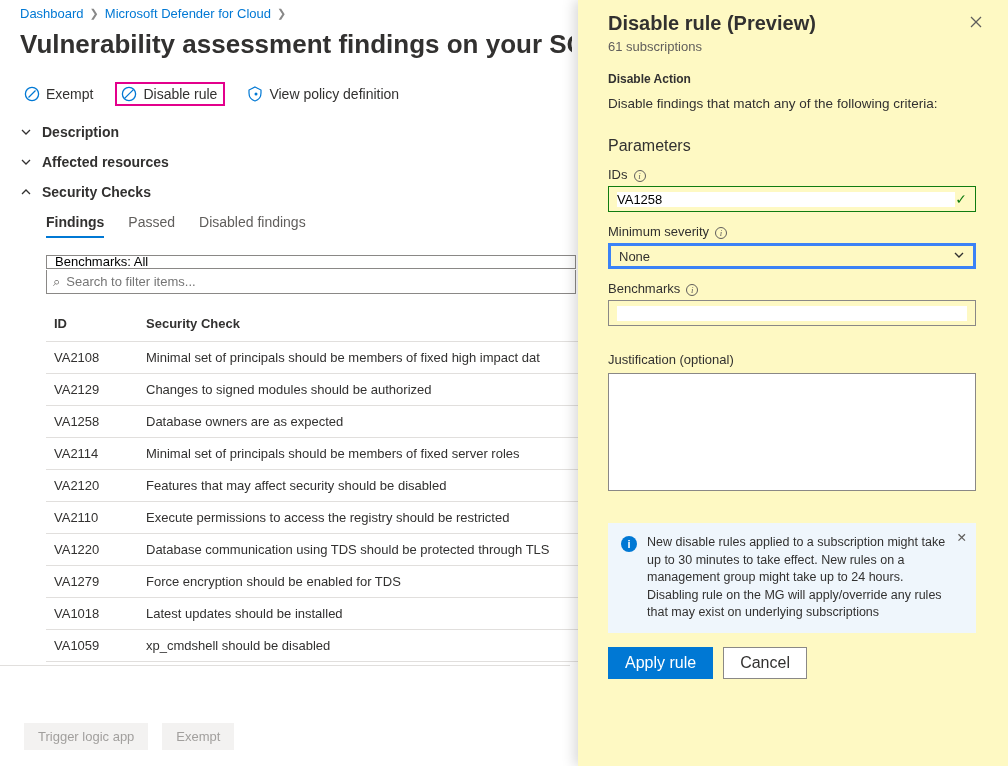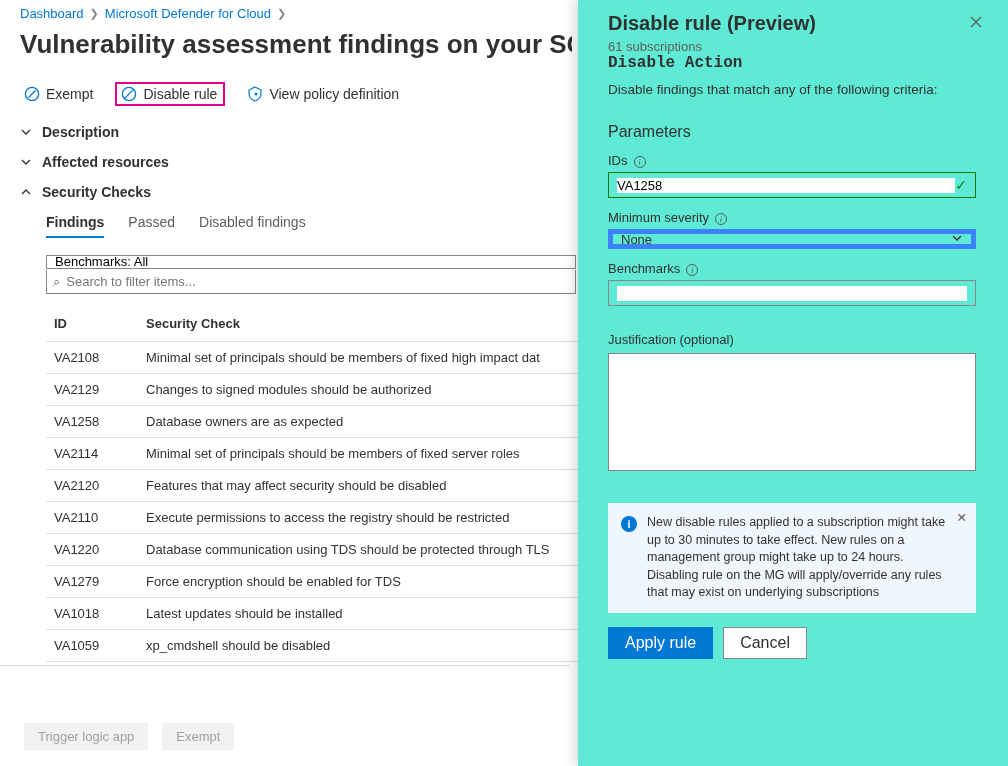--- a/index.html
+++ b/index.html
@@ -30,34 +30,34 @@
     .grid { margin-left:26px; margin-top:12px; width:534px;}
     .grid .hdr, .grid .row { display:flex; border-bottom:1px solid #e1dfdd; padding:8px 4px; font-size:13px;}
     .grid .hdr { font-weight:600; padding:10px 4px;}
     .grid .cid { width: 96px; padding-left:4px;}
     .grid .cname { flex:1; white-space:nowrap; overflow:hidden;}
 
     .bottom-bar { position:absolute; left:0; bottom:16px; width:570px; border-top:1px solid #e1dfdd; padding:16px 24px 0 24px; display:flex; gap:14px;}
     .ghost-btn { background:#f3f2f1; color:#a19f9d; border:none; font-size:13px; padding:6px 14px; cursor:not-allowed;margin-top:41px;}
 
     
-    .panel { position:absolute; right:0; top:0; width:430px; height:766px; background:#5eead4; box-shadow: -4px 0 12px rgba(0,0,0,0.15); padding:12px 32px 0 30px;}
+    .panel { position:absolute; right:0; top:0; width:430px; height:766px; background:#fef9c3; box-shadow: -4px 0 12px rgba(0,0,0,0.15); padding:12px 32px 0 30px;}
     .panel .close { position:absolute; top:14px; right:24px; cursor:pointer; color:#605e5c;}
     .panel h2 { font-size:20px; font-weight:600;}
     .panel .sub { font-size:13px; color:#605e5c; margin-top:4px;}
-    .panel h3 { font-size:16px; font-weight:600; font-family:Liberation Mono, monospace;}
+    .panel h3 { font-size:12px; font-weight:600; margin-top:18px;}
     .panel p.desc { font-size:13.5px; margin-top:10px; color:#323130;}
     .panel .plabel { font-size:16px; margin-top:26px; color:#323130;}
     .panel .flabel { font-size:13px; margin-top:12px; display:flex; align-items:flex-end; gap:6px;}
     .info-ic { width:12px; height:12px; border:1px solid #605e5c; border-radius:50%; display:inline-flex; align-items:center; justify-content:center; font-size:9px; color:#605e5c; font-style:italic; font-family:serif;}
     .field { display:flex; align-items:center; border:1px solid #8a8886; height:26px; padding:0 8px; margin-top:4px;}
     .field.valid { border-color:#107c10;}
     .field input { border:none; outline:none; flex:1; font-size:13px;}
     .check { color:#107c10; font-size:14px;}
-    .select { display:flex; align-items:center; justify-content:space-between; border:5px solid #3b82f6; height:20px; padding:4px 8px; margin-top:4px; font-size:13px; cursor:pointer;}
+    .select { display:flex; align-items:center; justify-content:space-between; border:3px solid #3b82f6; height:26px; padding:4px 8px; margin-top:4px; font-size:13px; cursor:pointer;}
     .txtarea { border:1px solid #8a8886; height:118px; margin-top:6px; padding:4px; font-size:13px; resize:none; width:100%;}
     .notice { background:#eff6fc; border:1px solid #eff6fc; margin-top:28px; padding:10px 26px 10px 12px; display:flex; gap:10px; font-size:12.5px; position:relative;}
     .notice .x { position:absolute; right:8px; top:6px; cursor:pointer; color:#605e5c;}
     .notice .iic { flex:0 0 16px; height:16px; border-radius:50%; background:#0078d4; color:#fff; display:flex; align-items:center; justify-content:center; font-size:11px; font-weight:bold; margin-top:2px;}
     .panel-actions { display:flex; gap:10px; margin-top:14px;}
     .pbtn { font-size:16px; padding:6px 16px; cursor:pointer;}
     .pbtn.primary { background:#0078d4; color:#fff; border:1px solid #0078d4;}
     .pbtn.secondary { background:#fff; color:#323130; border:1px solid #8a8886;}
 
     .truncate { text-overflow: ellipsis; }

